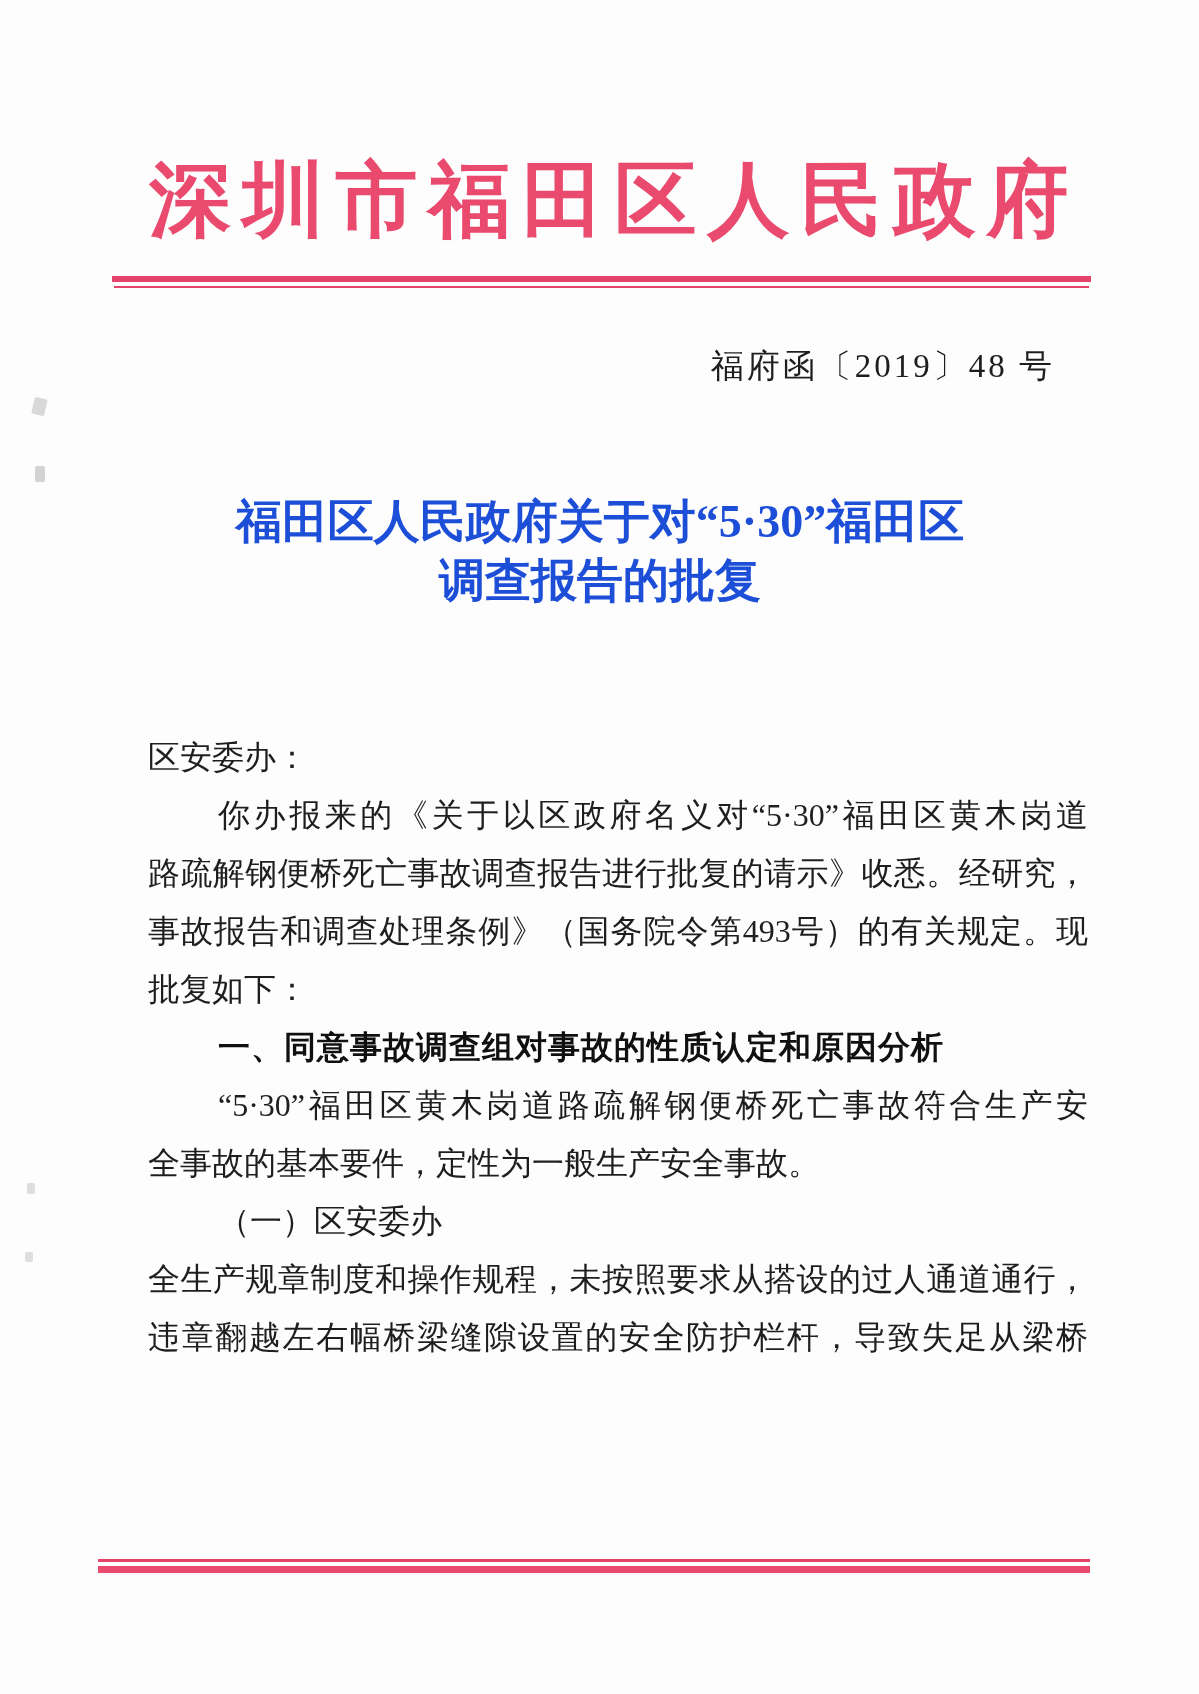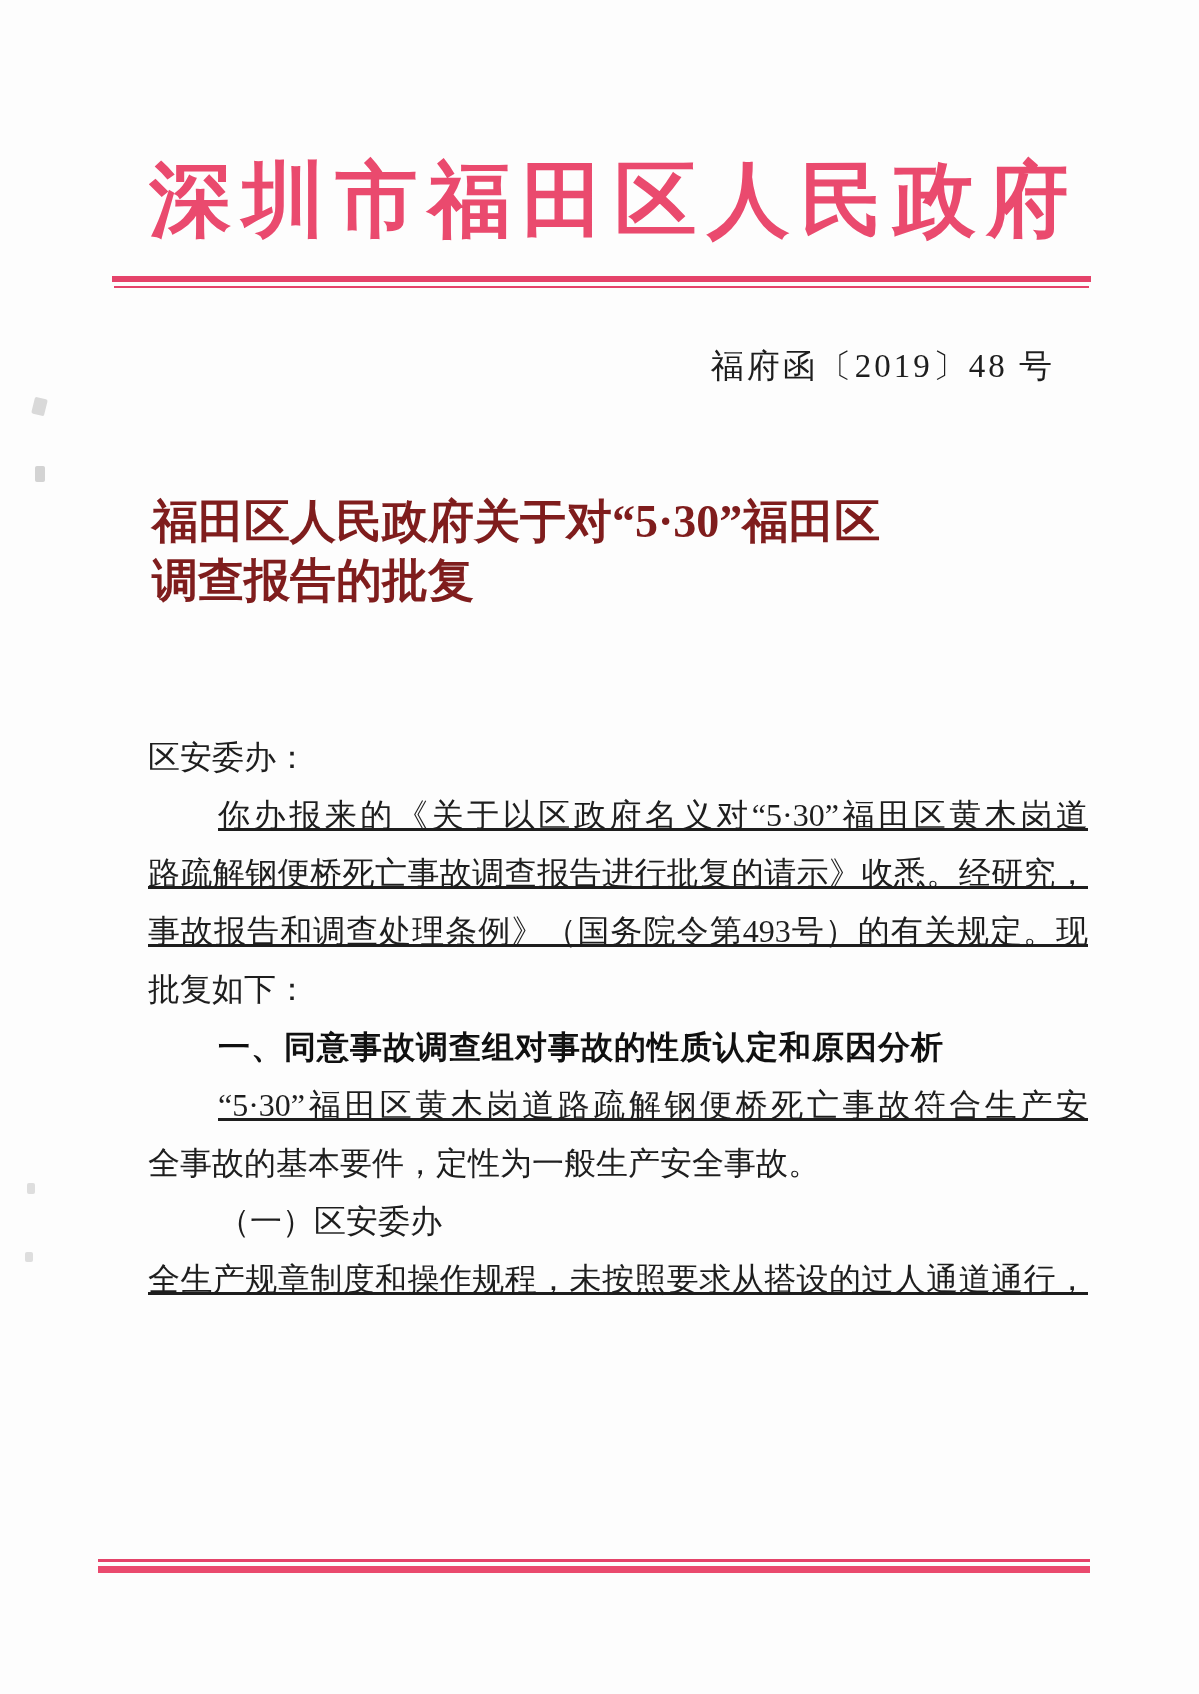--- a/index.html
+++ b/index.html
@@ -45,42 +45,43 @@
     font-size: 33px;
     letter-spacing: 3px;
     color: #1e1e1e;
     white-space: nowrap;
   }
 
   
   .doc-title {
     position: absolute;
     top: 492px;
-    left: 152px;
+    left: 140px;
     width: 920px;
+    text-align: center;
     font-size: 46px;
     line-height: 59px;
     font-weight: 700;
-    color: #7f1d1d;
+    color: #1d4ed8;
   }
   .doc-title .t-line { white-space: nowrap; }
 
   
   .body-text {
     position: absolute;
     top: 728px;
     left: 148px;
     width: 940px;
     font-size: 32px;
     line-height: 58px;
     color: #1e1e1e;
   }
   .bline { min-height: 58px; }
   .bline.indent { text-indent: 70px; }
-  .bline.jfull { text-align: justify; text-align-last: justify; text-decoration: underline; }
+  .bline.jfull { text-align: justify; text-align-last: justify; }
   .bline.heading {
     font-family: "Liberation Sans", sans-serif;
     font-weight: 700;
     color: #101010;
     letter-spacing: 1px;
   }
 
   
   .speck {
     position: absolute;
@@ -113,20 +114,21 @@
       <div class="bline">区安委办：</div>
       <div class="bline indent jfull">你办报来的《关于以区政府名义对“5·30”福田区黄木岗道</div>
       <div class="bline jfull">路疏解钢便桥死亡事故调查报告进行批复的请示》收悉。经研究，</div>
       <div class="bline jfull">事故报告和调查处理条例》（国务院令第493号）的有关规定。现</div>
       <div class="bline">批复如下：</div>
       <div class="bline indent heading">一、同意事故调查组对事故的性质认定和原因分析</div>
       <div class="bline indent jfull">“5·30”福田区黄木岗道路疏解钢便桥死亡事故符合生产安</div>
       <div class="bline">全事故的基本要件，定性为一般生产安全事故。</div>
       <div class="bline indent">（一）区安委办</div>
       <div class="bline jfull">全生产规章制度和操作规程，未按照要求从搭设的过人通道通行，</div>
+      <div class="bline jfull">违章翻越左右幅桥梁缝隙设置的安全防护栏杆，导致失足从梁桥</div>
     </div>
 
   <div class="rule rule-thin-bottom"></div>
   <div class="rule rule-thick-bottom"></div>
 
   <div class="speck speck-1"></div>
   <div class="speck speck-2"></div>
   <div class="speck speck-3"></div>
   <div class="speck speck-4"></div>
 

